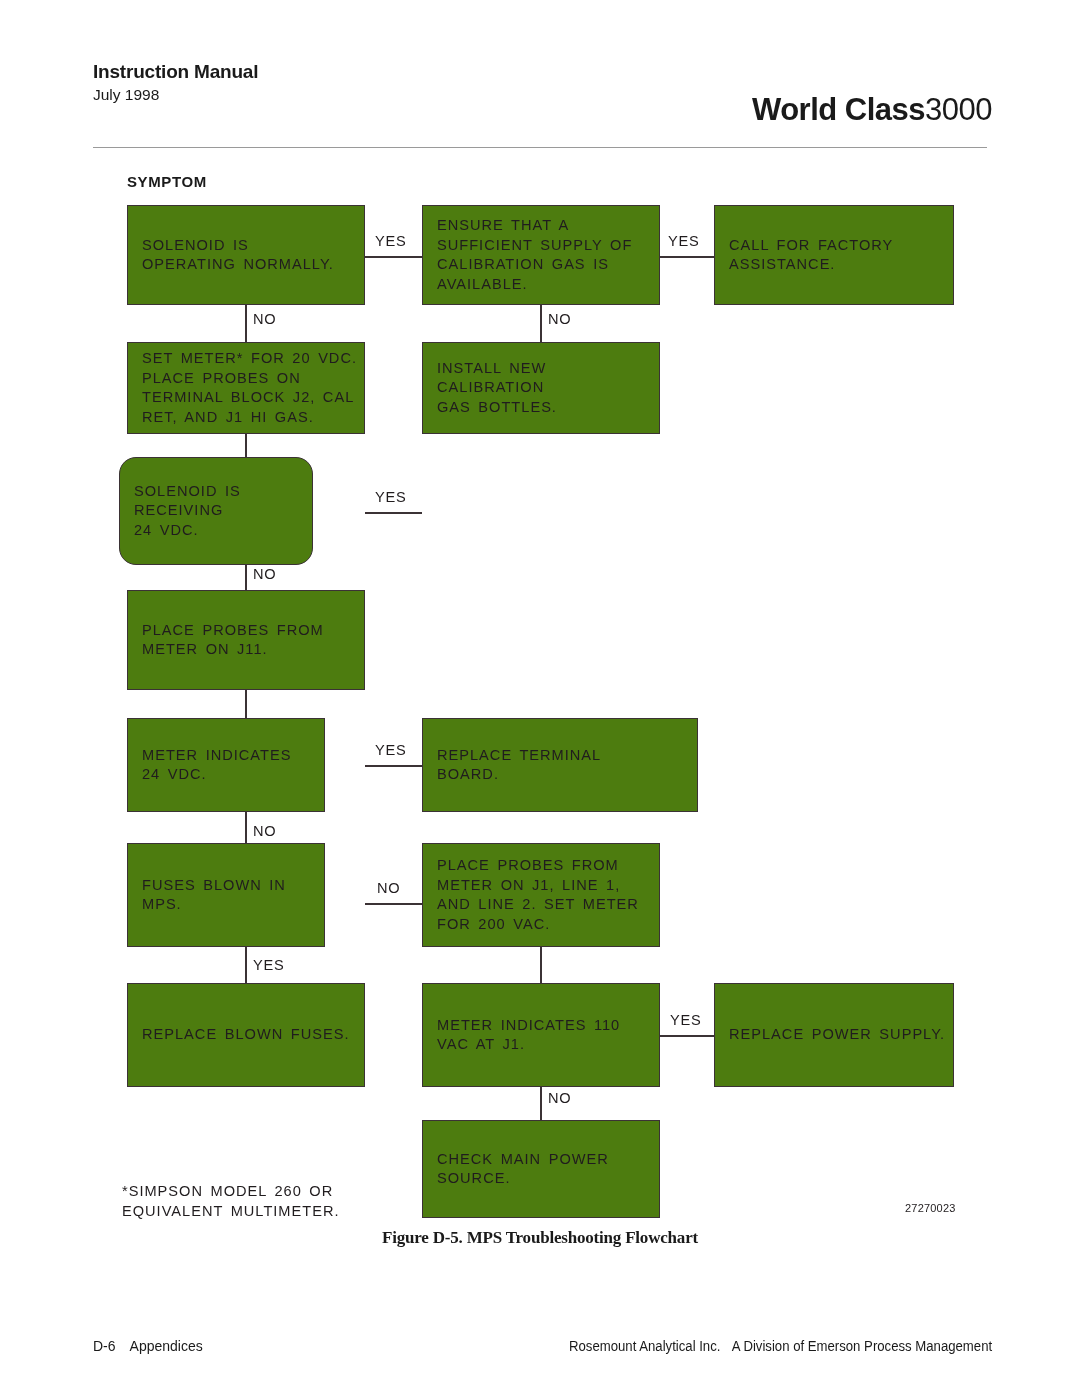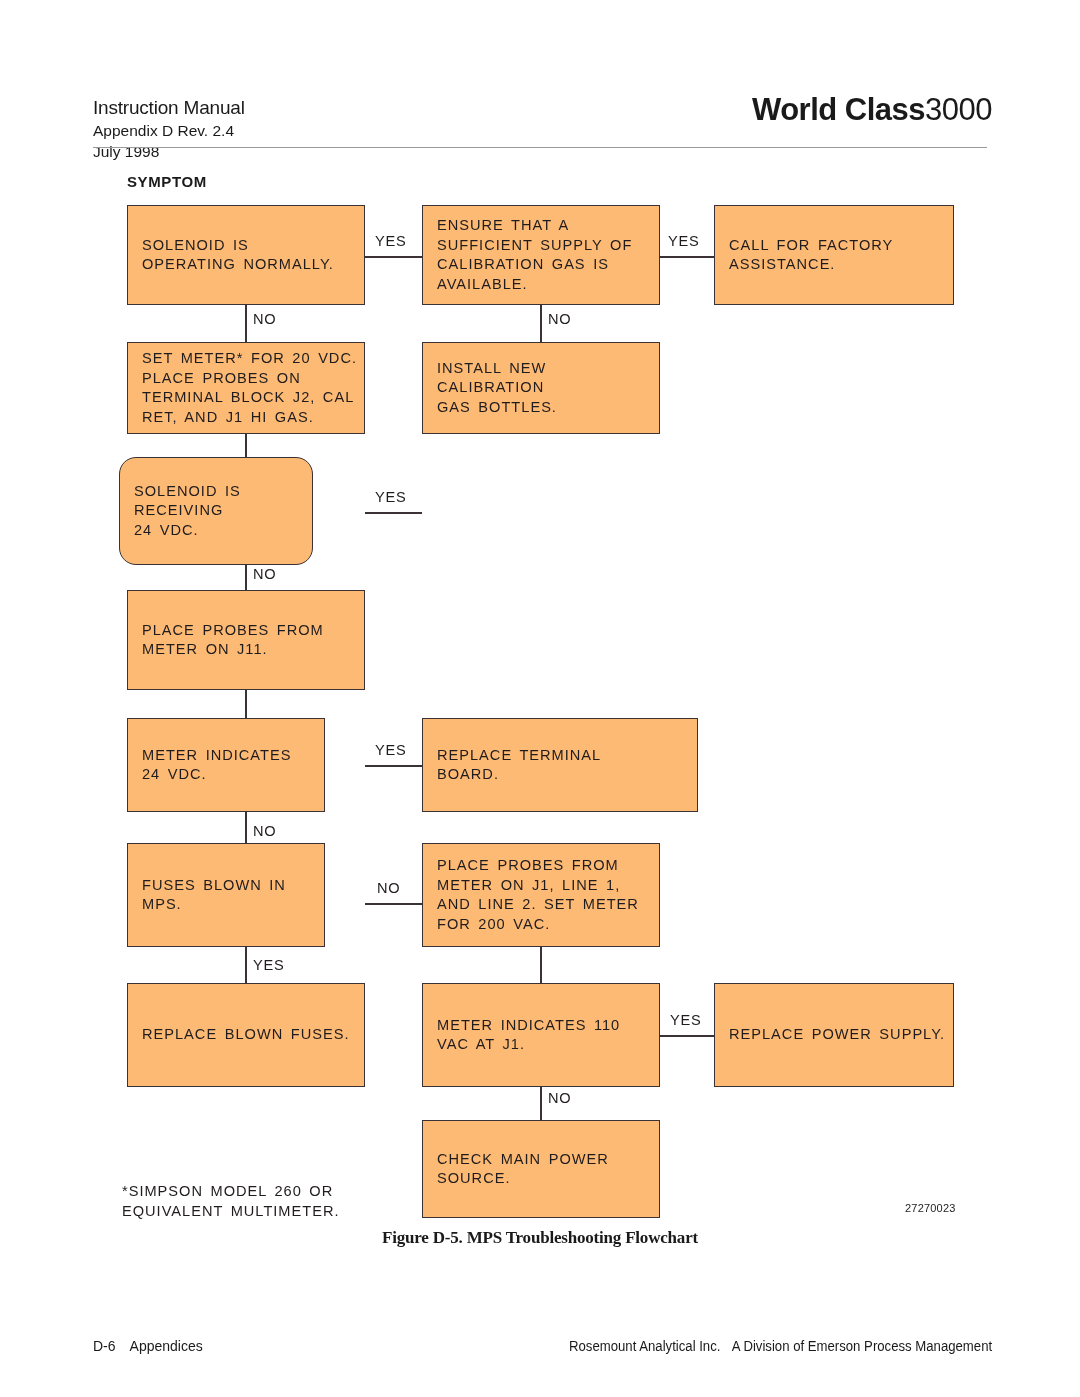--- a/index.html
+++ b/index.html
@@ -22,24 +22,23 @@
     left: 0; top: 0;
     width: 1080px; height: 150px;
   }
   #hdr-left {
     position: absolute;
     left: 93px; top: 60px;
     width: 480px;
   }
   .hdr-manual {
     font-size: 19px;
-    font-weight: normal;
+    font-weight: bold;
     letter-spacing: -0.2px;
     line-height: 24px;
-    margin-top: 36px;
   }
   .hdr-appendix, .hdr-date {
     font-size: 15.5px;
     line-height: 21px;
     letter-spacing: 0px;
   }
   #hdr-right {
     position: absolute;
     right: 88px; top: 92px;
     text-align: right;
@@ -71,21 +70,21 @@
   .symptom-label {
     position: absolute;
     font-size: 15px;
     font-weight: bold;
     letter-spacing: 0.6px;
   }
   .fbox {
     position: absolute;
     box-sizing: border-box;
     border: 1.6px solid #3b3235;
-    background: #fdba74;
+    background: #4d7c0f;
     display: flex;
     align-items: center;
   }
   .fbox .ftext {
     padding-left: 14px;
     padding-right: 6px;
     font-size: 14.6px;
     line-height: 19.5px;
     letter-spacing: 1.0px;
     word-spacing: 2.5px;
@@ -157,21 +156,20 @@
     transform-origin: right center;
   }
   #footer-right .sep { display: inline-block; width: 12px; }
 </style>
 </head>
 <body>
 
 <div id="header">
   <div id="hdr-left">
     <div class="hdr-manual">Instruction Manual</div>
-    <div class="hdr-appendix">Appendix D  Rev. 2.4</div>
     <div class="hdr-date">July 1998</div>
   </div>
   <div id="hdr-right">
     <span class="hdr-brand">World Class</span><span class="hdr-brand-num">3000</span>
   </div>
   <div id="hdr-rule"></div>
 </div>
 
 <div id="chart">
 

